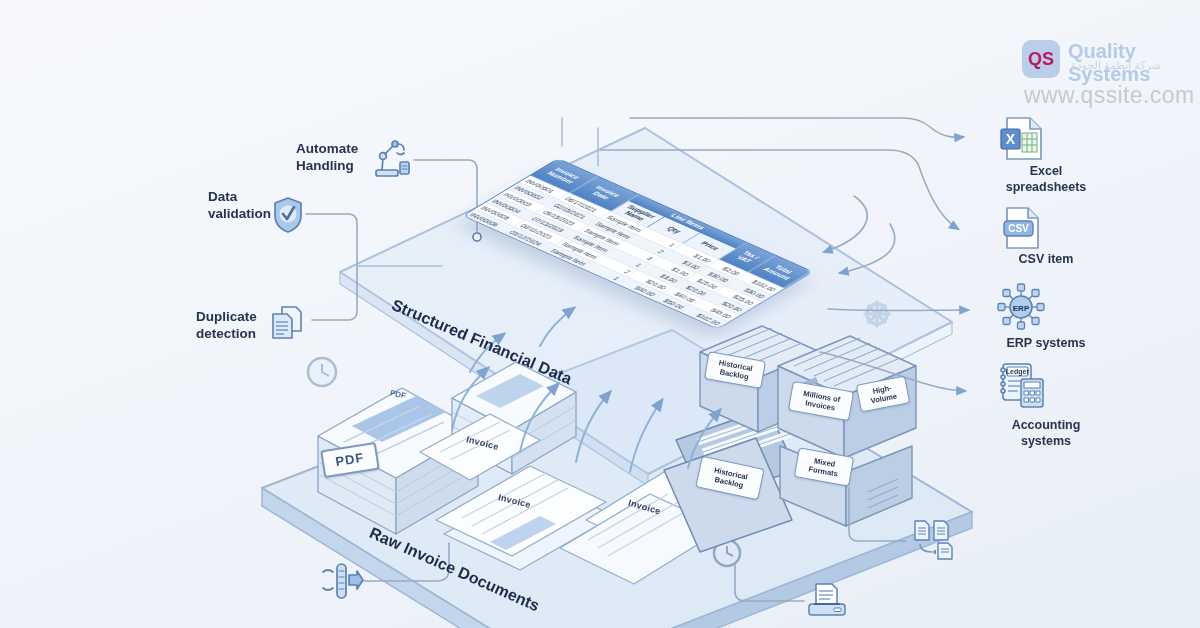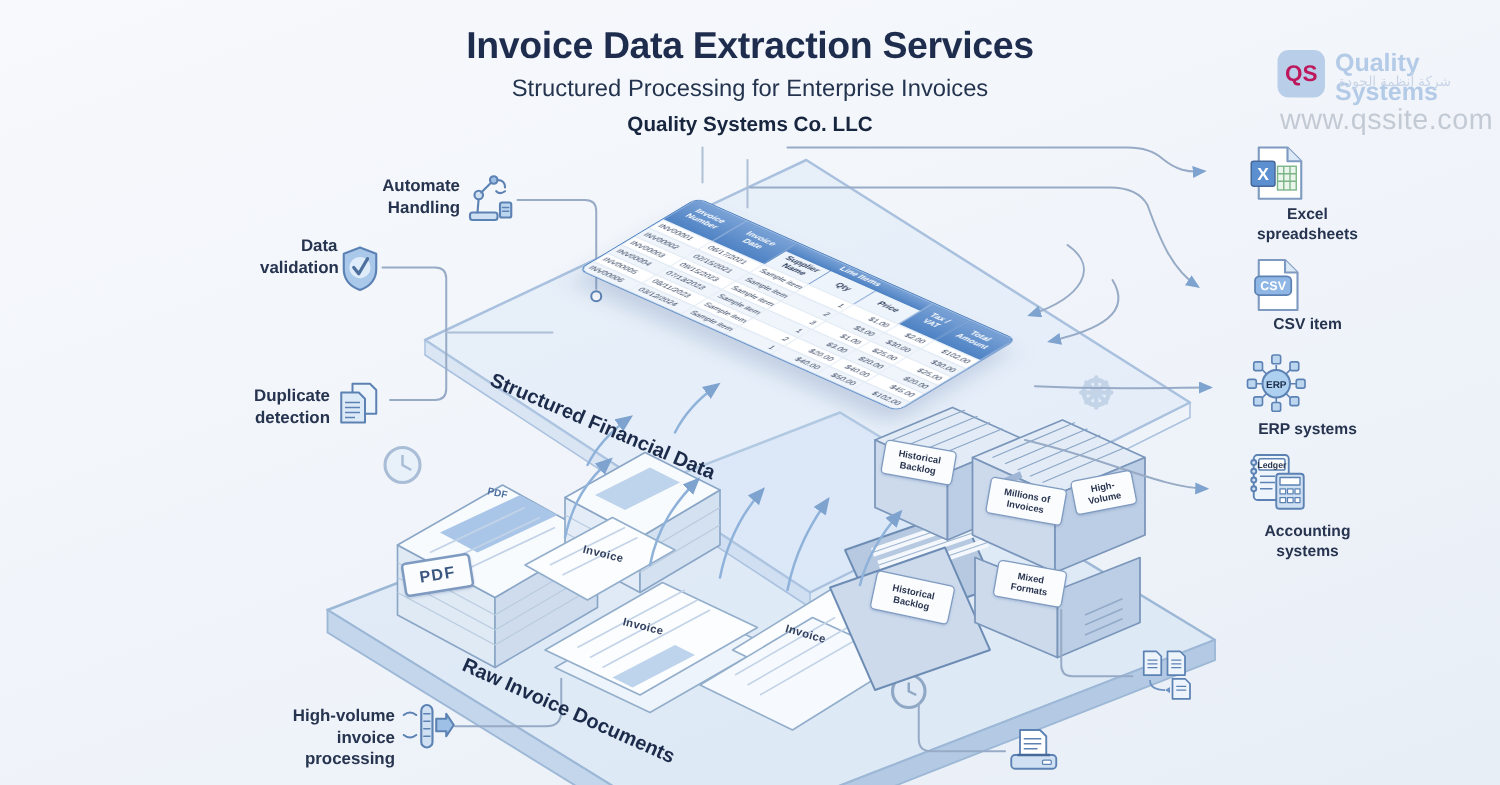--- a/index.html
+++ b/index.html
@@ -20,21 +20,21 @@
   .brand { position:absolute; left:1022px; top:32px; width:176px; z-index:4; }
   .brand .badge { position:absolute; left:0; top:8px; width:38px; height:38px; border-radius:9px;
     background:#b9cee8; color:#be185d; font-weight:800; font-size:18px; display:flex;
     align-items:center; justify-content:center; }
   .brand .bname { position:absolute; left:46px; top:8px; font-size:20px; font-weight:700; color:#b4cbe7; }
   .brand .barab { position:absolute; left:34px; top:27px; width:120px; font-size:11px; color:#c9d5e7; text-align:center; }
   .brand .burl { position:absolute; left:2px; top:50px; font-size:23px; color:#c3cad4; letter-spacing:.4px; }
 
   
   .lbl { font-size:13.5px; font-weight:600; color:#27344f; line-height:1.25; white-space:pre-line; z-index:3; }
-  .r { text-align:right; } .c { text-align:center;margin-left:24px; }
+  .r { } .c { text-align:center;margin-left:24px; }
   .iso-lbl { font-size:16px; font-weight:700; color:#1c2b4a; transform-origin:0 0; z-index:3; white-space:nowrap; }
 
   
   .plate { position:absolute; background:#fafcfe; border:1.5px solid #7e9ac0; border-radius:4px;
     color:#2a3550; font-weight:700; font-size:7.5px; line-height:1.2; text-align:center;
     display:flex; align-items:center; justify-content:center; white-space:pre-line; z-index:3;
     box-shadow:0 1px 2px rgba(70,100,150,.25); }
   .pdf-plate { font-size:13px; color:#3b577f; border-width:2px; letter-spacing:1px; }
   .inv-word { position:absolute; font-size:9px; font-weight:700; color:#33415e; z-index:3; letter-spacing:.3px; }
 
@@ -238,25 +238,20 @@
       <path d="M452,430 C458,402 470,384 488,368" marker-end="url(#ah)"></path>
       <path d="M520,452 C526,422 540,402 558,384" marker-end="url(#ah)"></path>
       <path d="M576,462 C582,432 594,410 610,392" marker-end="url(#ah)"></path>
       <path d="M630,472 C636,442 648,420 662,400" marker-end="url(#ah)"></path>
       <path d="M688,468 C694,444 706,426 720,410" marker-end="url(#ah)"></path>
       <path d="M540,346 C548,330 560,318 574,308" marker-end="url(#ah)"></path>
       <path d="M470,372 C478,356 490,344 504,334" marker-end="url(#ah)"></path>
     </g>
   </svg>
 
-  <div class="hdr">
-    <h1>Invoice Data Extraction Services</h1>
-    <div class="sub">Structured Processing for Enterprise Invoices</div>
-    <div class="co">Quality Systems Co. LLC</div>
-  </div>
 
   <div class="brand">
     <div class="badge">QS</div>
     <div class="bname">Quality Systems</div>
     <div class="barab">شركة أنظمة الجودة</div>
     <div class="burl">www.qssite.com</div>
   </div>
 
   <div class="abs lbl r" style="left:296px;top:141px;width:72px;">Automate
 Handling</div>
@@ -290,22 +285,20 @@
       <path d="M5,10 H19 L24,15 V34 H5 Z" fill="#dce9f7"></path>
       <g stroke-width="1.2">
           <line x1="8" y1="18" x2="20" y2="18"></line>
           <line x1="8" y1="22" x2="20" y2="22"></line>
           <line x1="8" y1="26" x2="20" y2="26"></line>
           <line x1="8" y1="30" x2="16" y2="30"></line>
         </g>
     </g>
   </svg>
 
-  <div class="abs lbl r" style="left:194px;top:565px;width:122px;">High-volume
-invoice processing</div>
   <svg class="abs" style="left:320px;top:560px;z-index:3" width="44" height="44" viewBox="0 0 44 44">
     <g fill="none" stroke="#5c82b4" stroke-width="1.7" stroke-linecap="round">
       <path d="M3,12 q5,-4 10,0 M3,28 q5,4 10,0"></path>
       <rect x="17" y="4" width="9" height="34" rx="4.5" fill="#cfe0f2"></rect>
       <line x1="19" y1="11" x2="24" y2="11" stroke-width="1.1"></line>
         <line x1="19" y1="17" x2="24" y2="17" stroke-width="1.1"></line>
       <line x1="19" y1="23" x2="24" y2="23" stroke-width="1.1"></line>
         <line x1="19" y1="29" x2="24" y2="29" stroke-width="1.1"></line>
       <polygon points="29,15 37,15 37,11 43,20 37,29 37,25 29,25" fill="#9fc0e6" stroke-linejoin="round"></polygon>
     </g>

